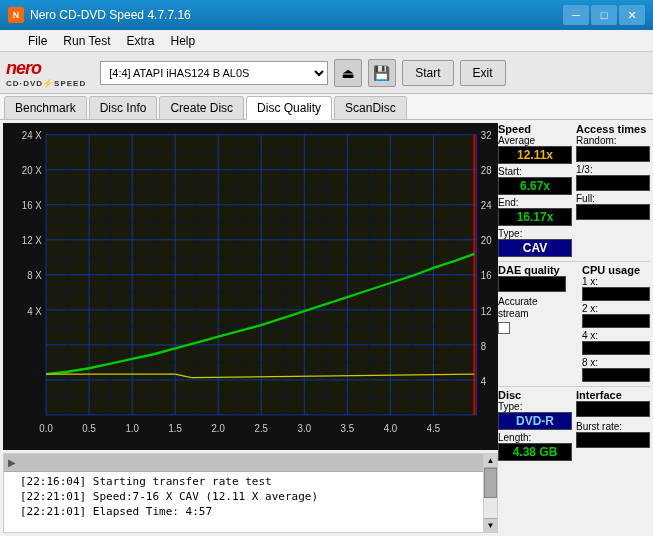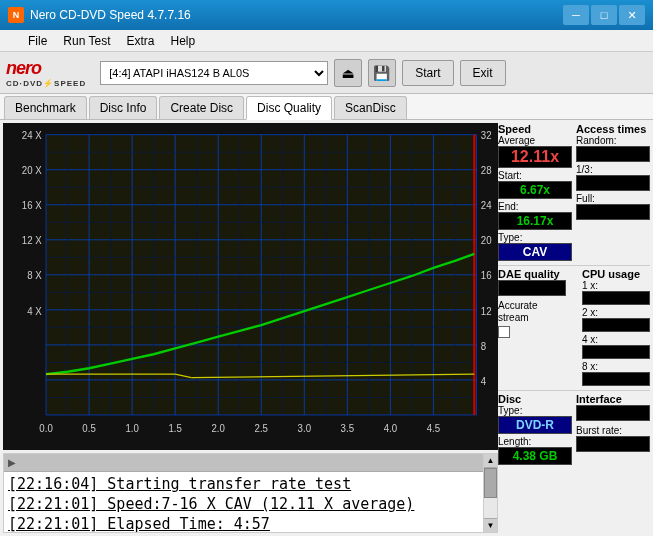--- a/index.html
+++ b/index.html
@@ -256,21 +256,21 @@
         <text x="400" y="265" fill="#cccccc" font-size="9" text-anchor="middle">4.5</text>
       </svg>
     </div>
 
     <div class="log-section">
       <div style="display:flex; height:100%;">
         <div style="flex:1; overflow:hidden;">
           <div style="background:#c0c0c0; border-bottom:1px solid #aaa; height:18px; display:flex; align-items:center; padding:0 4px;">
             <span style="font-size:10px; color:#555;">▶</span>
           </div>
-          <div style="padding: 2px 4px; font-size:15px; font-family:monospace;text-decoration:underline;">
+          <div style="padding: 2px 16px; font-size:11px; font-family:monospace;">
             <div class="log-line">[22:16:04]  Starting transfer rate test</div>
             <div class="log-line">[22:21:01]  Speed:7-16 X CAV (12.11 X average)</div>
             <div class="log-line">[22:21:01]  Elapsed Time: 4:57</div>
           </div>
         </div>
         <div style="width:14px; background:#e0e0e0; border-left:1px solid #ccc; display:flex; flex-direction:column;">
           <div style="width:100%; height:14px; background:#d0d0d0; border-bottom:1px solid #aaa; display:flex; align-items:center; justify-content:center; font-size:8px;">▲</div>
           <div style="flex:1; background:#e8e8e8; position:relative;">
             <div style="position:absolute; top:0; left:0; right:0; height:30px; background:#aaaaaa; border:1px solid #888;"></div>
           </div>
@@ -280,21 +280,21 @@
     </div>
   </div>
 
   <div style="width:155px; padding:3px 3px 3px 0; font-size:11px; display:flex; flex-direction:column; gap:0;">
 
     <div style="display:flex; gap:4px; margin-bottom:2px;">
 
       <div style="flex:1;">
         <div style="font-weight:bold; font-size:11px;">Speed</div>
         <div style="font-size:10px;">Average</div>
-        <div style="background:#000; color:#ef4444; font-weight:bold; font-size:16px; text-align:center; padding:1px 2px; border:1px solid #444; margin-bottom:2px;">12.11x</div>
+        <div style="background:#000; color:#eab308; font-weight:bold; font-size:12px; text-align:center; padding:1px 2px; border:1px solid #444; margin-bottom:2px;">12.11x</div>
         <div style="font-size:10px;">Start:</div>
         <div style="background:#000; color:#00cc00; font-weight:bold; font-size:12px; text-align:center; padding:1px 2px; border:1px solid #444; margin-bottom:2px;">6.67x</div>
         <div style="font-size:10px;">End:</div>
         <div style="background:#000; color:#00cc00; font-weight:bold; font-size:12px; text-align:center; padding:1px 2px; border:1px solid #444; margin-bottom:2px;">16.17x</div>
         <div style="font-size:10px;">Type:</div>
         <div style="background:#000080; color:white; font-weight:bold; font-size:12px; text-align:center; padding:1px 2px; border:1px solid #444;">CAV</div>
       </div>
 
       <div style="flex:1;">
         <div style="font-weight:bold; font-size:11px;">Access times</div>

